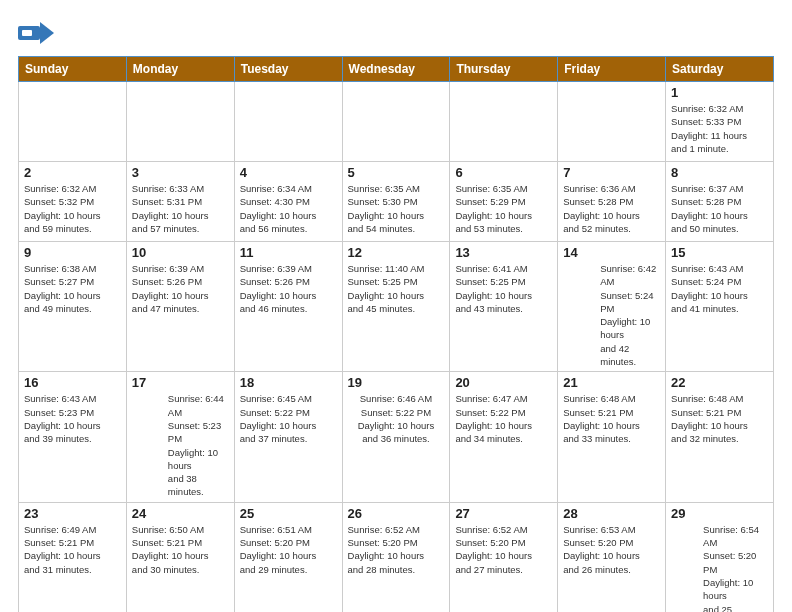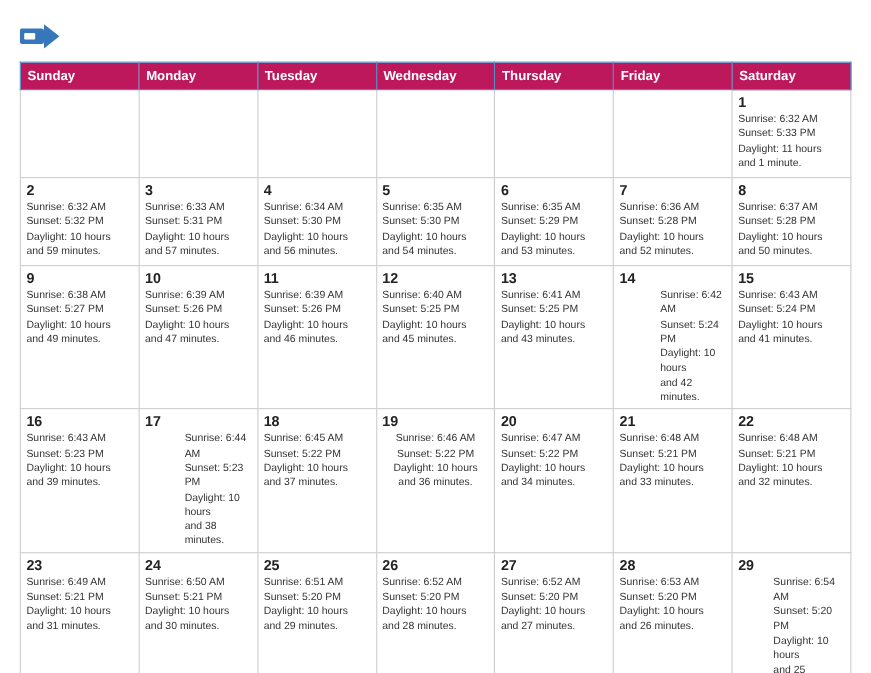--- a/index.html
+++ b/index.html
@@ -55,21 +55,21 @@
       color: #444;
     }
     .calendar {
       flex: 1;
       border: 1px solid #ccc;
       border-collapse: collapse;
       width: 100%;
       table-layout: fixed;
     }
     .calendar th {
-      background-color: #be185d;
+      background-color: #a16207;
       color: #fff;
       text-align: left;
       padding: 5px 6px;
       font-size: 12px;
       font-weight: bold;
       border: 1px solid #5090c8;
     }
     .calendar td {
       border: 1px solid #ccc;
       vertical-align: top;
@@ -157,21 +157,21 @@
           <td>
             <span class="day-number">3</span>
             <div class="day-info" style="white-space: pre-line;">Sunrise: 6:33 AM
 Sunset: 5:31 PM
 Daylight: 10 hours
 and 57 minutes.</div>
           </td>
           <td>
             <span class="day-number">4</span>
             <div class="day-info" style="white-space: pre-line;">Sunrise: 6:34 AM
-Sunset: 5:30 PM
+Sunset: 4:30 PM
 Daylight: 10 hours
 and 56 minutes.</div>
           </td>
           <td>
             <span class="day-number">5</span>
             <div class="day-info" style="white-space: pre-line;">Sunrise: 6:35 AM
 Sunset: 5:30 PM
 Daylight: 10 hours
 and 54 minutes.</div>
           </td>
@@ -214,21 +214,21 @@
           </td>
           <td>
             <span class="day-number">11</span>
             <div class="day-info" style="white-space: pre-line;">Sunrise: 6:39 AM
 Sunset: 5:26 PM
 Daylight: 10 hours
 and 46 minutes.</div>
           </td>
           <td>
             <span class="day-number">12</span>
-            <div class="day-info" style="white-space: pre-line;">Sunrise: 6:40 AM
+            <div class="day-info" style="white-space: pre-line;">Sunrise: 11:40 AM
 Sunset: 5:25 PM
 Daylight: 10 hours
 and 45 minutes.</div>
           </td>
           <td>
             <span class="day-number">13</span>
             <div class="day-info" style="white-space: pre-line;">Sunrise: 6:41 AM
 Sunset: 5:25 PM
 Daylight: 10 hours
 and 43 minutes.</div>

